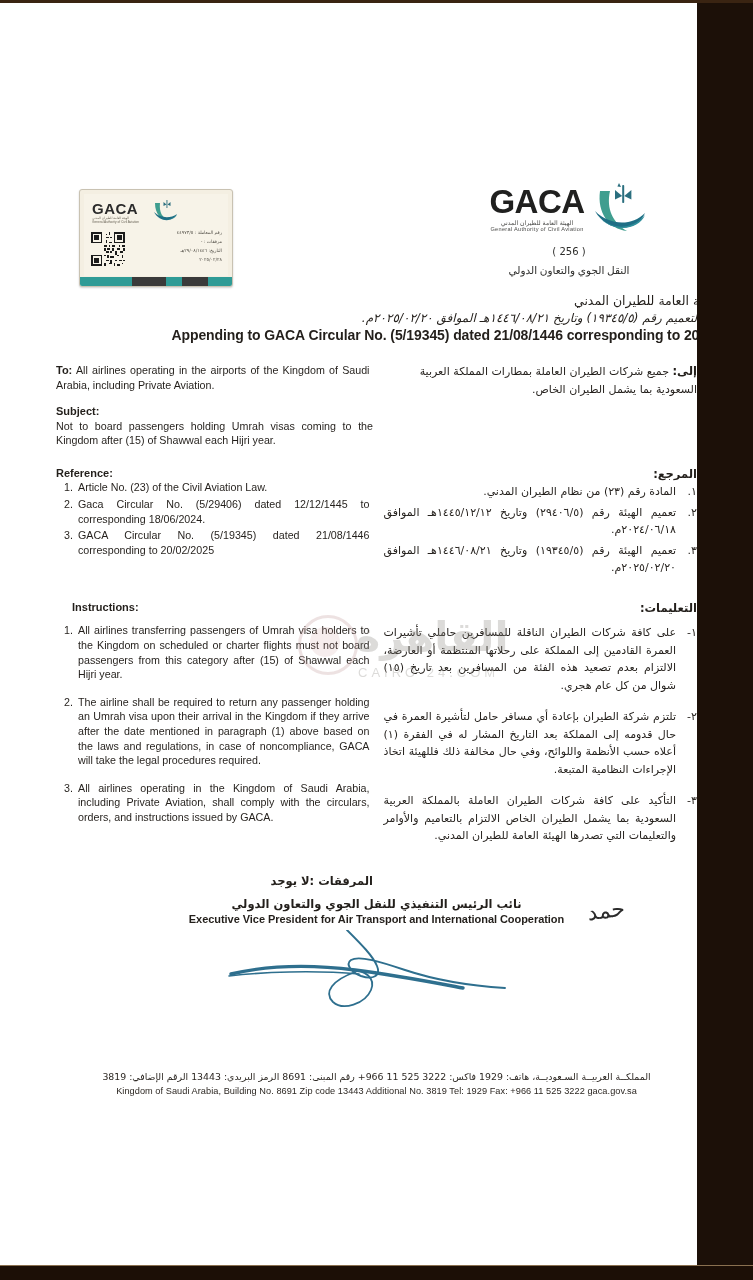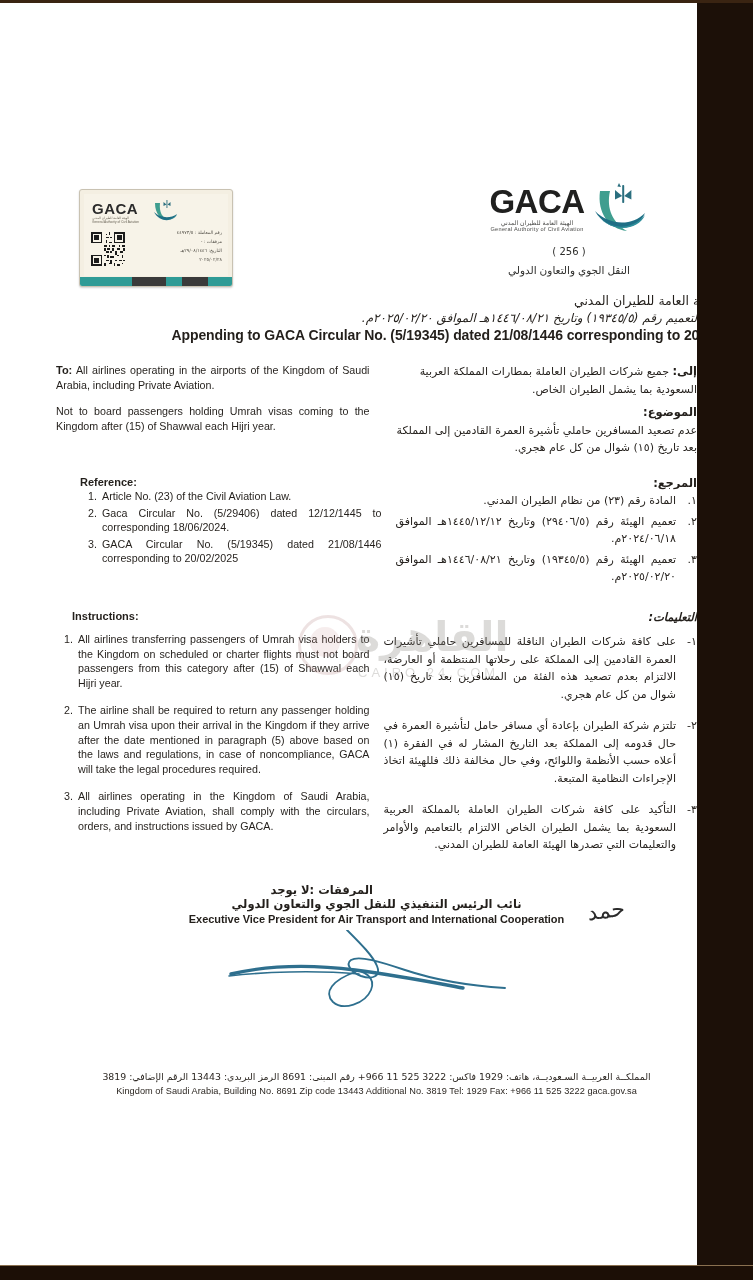--- a/index.html
+++ b/index.html
@@ -157,21 +157,21 @@
     color: #2d2d2b;
     margin-top: 9px;
     direction: rtl;
     font-family: "DejaVu Sans", sans-serif;
   }
   .gaca-dept {
     font-size: 10.5px;
     color: #2d2d2b;
     margin-top: 7px;
     direction: rtl;
-    font-family: Liberation Sans, sans-serif;
+    font-family: Liberation Serif, serif;
   }
 
   
   .title-block {
     position: absolute;
     left: 0; top: 289px;
     width: 753px;
     text-align: right;
   }
   .title-ar {
@@ -504,29 +504,26 @@
         <span>All airlines operating in the airports of the Kingdom of Saudi Arabia, including Private Aviation.</span>
       </div>
       <div class="col-ar">
         <span class="lbl-ar">إلى:</span>
         <span>جميع شركات الطيران العاملة بمطارات المملكة العربية السعودية بما يشمل الطيران الخاص.</span>
       </div>
     </div>
 
     <div class="row" style="margin-bottom:18px;">
       <div class="col-en">
+        <div class="lbl-en">Subject:</div>
         <div>Not to board passengers holding Umrah visas coming to the Kingdom after (15) of Shawwal each Hijri year.</div>
       </div>
-      <div class="col-ar">
-        <div class="lbl-ar">الموضوع:</div>
-        <div>عدم تصعيد المسافرين حاملي تأشيرة العمرة القادمين إلى المملكة بعد تاريخ (١٥) شوال من كل عام هجري.</div>
-      </div>
     </div>
 
-    <div class="row" style="margin-bottom:20px;margin-left:24px;">
+    <div class="row" style="margin-bottom:20px;">
       <div class="col-en">
         <div class="lbl-en">Reference:</div>
         <ol class="num">
           <li>Article No. (23) of the Civil Aviation Law.</li>
           <li>Gaca Circular No. (5/29406) dated 12/12/1445 to corresponding 18/06/2024.</li>
           <li>GACA Circular No. (5/19345) dated 21/08/1446 corresponding to 20/02/2025</li>
         </ol>
       </div>
       <div class="col-ar">
         <div class="lbl-ar">المرجع:</div>
@@ -545,26 +542,26 @@
           </li>
         </ul>
       </div>
     </div>
 
     <div class="row" style="margin-bottom:14px;">
       <div class="col-en">
         <div class="lbl-en" style="margin-bottom:9px;margin-left:16px;">Instructions:</div>
         <ol class="num spaced">
           <li>All airlines transferring passengers of Umrah visa holders to the Kingdom on scheduled or charter flights must not board passengers from this category after (15) of Shawwal each Hijri year.</li>
-          <li>The airline shall be required to return any passenger holding an Umrah visa upon their arrival in the Kingdom if they arrive after the date mentioned in paragraph (5) above based on the laws and regulations, in case of noncompliance, GACA will take the legal procedures required.</li>
+          <li>The airline shall be required to return any passenger holding an Umrah visa upon their arrival in the Kingdom if they arrive after the date mentioned in paragraph (1) above based on the laws and regulations, in case of noncompliance, GACA will take the legal procedures required.</li>
           <li>All airlines operating in the Kingdom of Saudi Arabia, including Private Aviation, shall comply with the circulars, orders, and instructions issued by GACA.</li>
         </ol>
       </div>
       <div class="col-ar">
-        <div class="lbl-ar" style="margin-bottom:7px;font-style:italic;">التعليمات:</div>
+        <div class="lbl-ar" style="margin-bottom:7px;">التعليمات:</div>
         <ul class="arnum spaced">
           <li>
             <span class="mark">١-</span>
             <span class="txt">على كافة شركات الطيران الناقلة للمسافرين حاملي تأشيرات العمرة القادمين إلى المملكة على رحلاتها المنتظمة أو العارضة، الالتزام بعدم تصعيد هذه الفئة من المسافرين بعد تاريخ (١٥) شوال من كل عام هجري.</span>
           </li>
           <li>
             <span class="mark">٢-</span>
             <span class="txt">تلتزم شركة الطيران بإعادة أي مسافر حامل لتأشيرة العمرة في حال قدومه إلى المملكة بعد التاريخ المشار له في الفقرة (١) أعلاه حسب الأنظمة واللوائح، وفي حال مخالفة ذلك فللهيئة اتخاذ الإجراءات النظامية المتبعة.</span>
           </li>
           <li>

